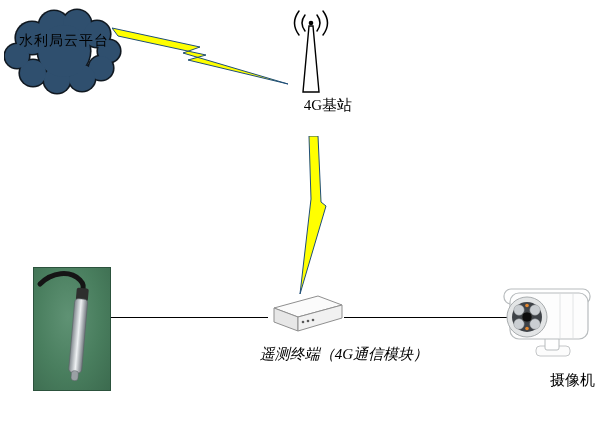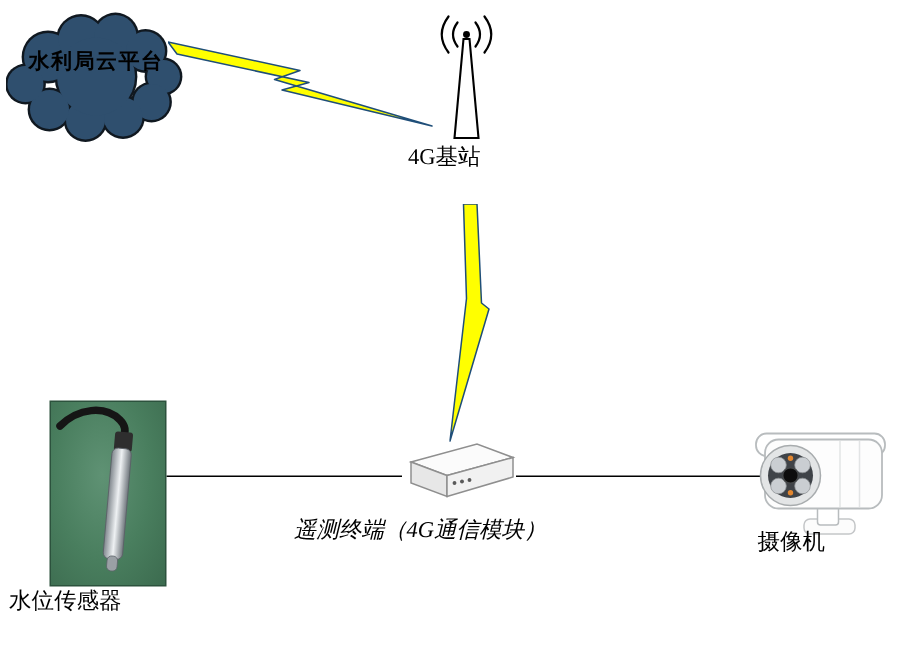--- a/index.html
+++ b/index.html
@@ -2,24 +2,24 @@
 <html style="--background: #ffffff; --cloud-fill: #2f4f6e; --cloud-outline: #101820; --lightning-fill: #ffff00; --lightning-outline: #1f4e79; --line: #000000; --sensor-photo-green: #4d8464; --label-text: #000000;"><head>
 <meta charset="utf-8">
 <style>
   html,body{margin:0;padding:0;background:#ffffff;}
   .stage{
     position:relative;width:607px;height:435px;background:var(--background,#fff);
     font-family:"Liberation Serif","DejaVu Serif",serif;color:var(--label-text,#000);
     overflow:hidden;
   }
   .abs{position:absolute;}
-  .node-label{position:absolute;text-align:left;font-size:15px;line-height:1.15;color:var(--label-text,#000);}
+  .node-label{position:absolute;text-align:right;font-size:15px;line-height:1.15;color:var(--label-text,#000);}
   .cloud-label{
     position:absolute;left:4px;top:32px;width:120px;text-align:center;
-    font-size:14px;font-weight:bold;letter-spacing:1px;color:#000;
+    font-size:14px;font-weight:normal;letter-spacing:1px;color:#000;
   }
   .hline{position:absolute;height:1px;background:var(--line,#000);}
   .bolt polygon{fill:var(--lightning-fill,#ffff00);stroke:var(--lightning-outline,#1f4e79);stroke-width:1;stroke-linejoin:round;}
   .cloud-outline circle{fill:var(--cloud-outline,#101820);}
   .cloud-body circle{fill:var(--cloud-fill,#2f4f6e);}
   .sensor-photo{
     position:absolute;left:33px;top:267px;width:78px;height:124px;
     border:1px solid #2c523d;box-sizing:border-box;
     background:radial-gradient(ellipse at 45% 40%, #5f9274 0%, #497e5e 55%, #3c6b4f 100%);
   }
@@ -108,21 +108,20 @@
         </linearGradient>
       </defs>
       <path d="M6,16 C18,4 36,2 46,12 C50,16 50,20 48,24" stroke="#151515" stroke-width="5" fill="none" stroke-linecap="round"></path>
       <g transform="rotate(5 48 30)">
         <rect x="42" y="20" width="12" height="13" rx="2" fill="#2e2e2e"></rect>
         <rect x="41" y="31" width="13" height="74" rx="4" fill="url(#metal)" stroke="#5c6268" stroke-width="0.6"></rect>
         <rect x="44" y="103" width="7" height="10" rx="3" fill="#9aa0a5" stroke="#5c6268" stroke-width="0.5"></rect>
       </g>
     </svg>
   </div>
-  <div class="node-label" style="left:6px;top:393px;width:96px;">水位传感器</div>
 
   <div class="abs" style="left:500px;top:284px;width:96px;height:90px;">
     <svg width="96" height="90" viewBox="0 0 96 90">
       <rect x="36" y="62" width="34" height="10" rx="4" fill="#fcfcfc" stroke="#c4c6c8" stroke-width="1"></rect>
       <rect x="45" y="52" width="14" height="14" rx="2" fill="#ffffff" stroke="#b8bcbe" stroke-width="1"></rect>
       <rect x="4" y="5" width="86" height="15" rx="7" fill="#ffffff" stroke="#b8bcbe" stroke-width="1.2"></rect>
       <rect x="10" y="9" width="78" height="46" rx="9" fill="#fdfdfd" stroke="#b8bcbe" stroke-width="1.2"></rect>
       <line x1="60" y1="10" x2="60" y2="54" stroke="#e2e4e5" stroke-width="1"></line>
       <line x1="73" y1="10" x2="73" y2="54" stroke="#e2e4e5" stroke-width="1"></line>
       <circle cx="27" cy="33" r="20" fill="#e3e5e6" stroke="#a8acae" stroke-width="1"></circle>
@@ -131,15 +130,15 @@
         <circle cx="19" cy="26" r="5.2"></circle>
           <circle cx="35" cy="26" r="5.2"></circle>
         <circle cx="19" cy="40" r="5.2"></circle>
           <circle cx="35" cy="40" r="5.2"></circle>
       </g>
       <circle cx="27" cy="33" r="5.2" fill="#0d0d0d" stroke="#45484a" stroke-width="1"></circle>
       <circle cx="27" cy="21.5" r="1.8" fill="#e2862f"></circle>
       <circle cx="27" cy="44.5" r="1.8" fill="#e2862f"></circle>
     </svg>
   </div>
-  <div class="node-label" style="left:505px;top:354px;width:90px;">摄像机</div>
+  <div class="node-label" style="left:505px;top:372px;width:90px;">摄像机</div>
 
 </div>
 
 </body></html>

